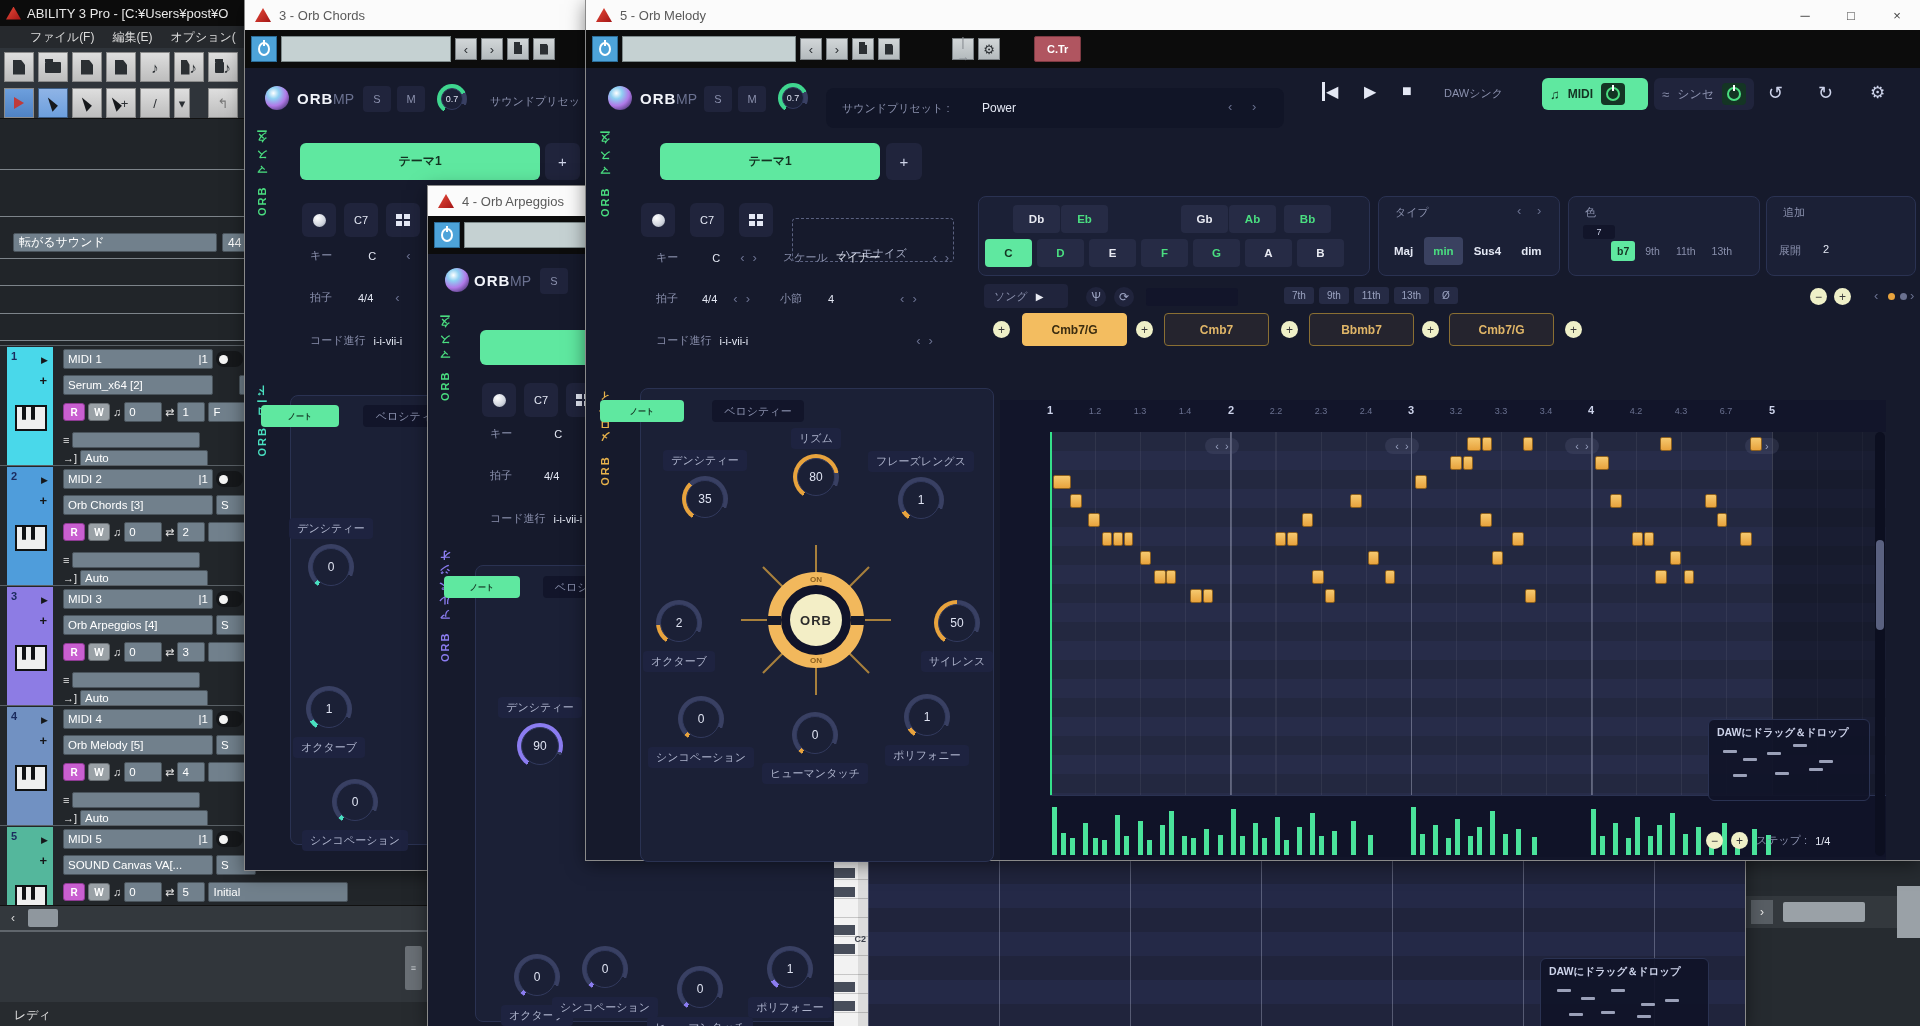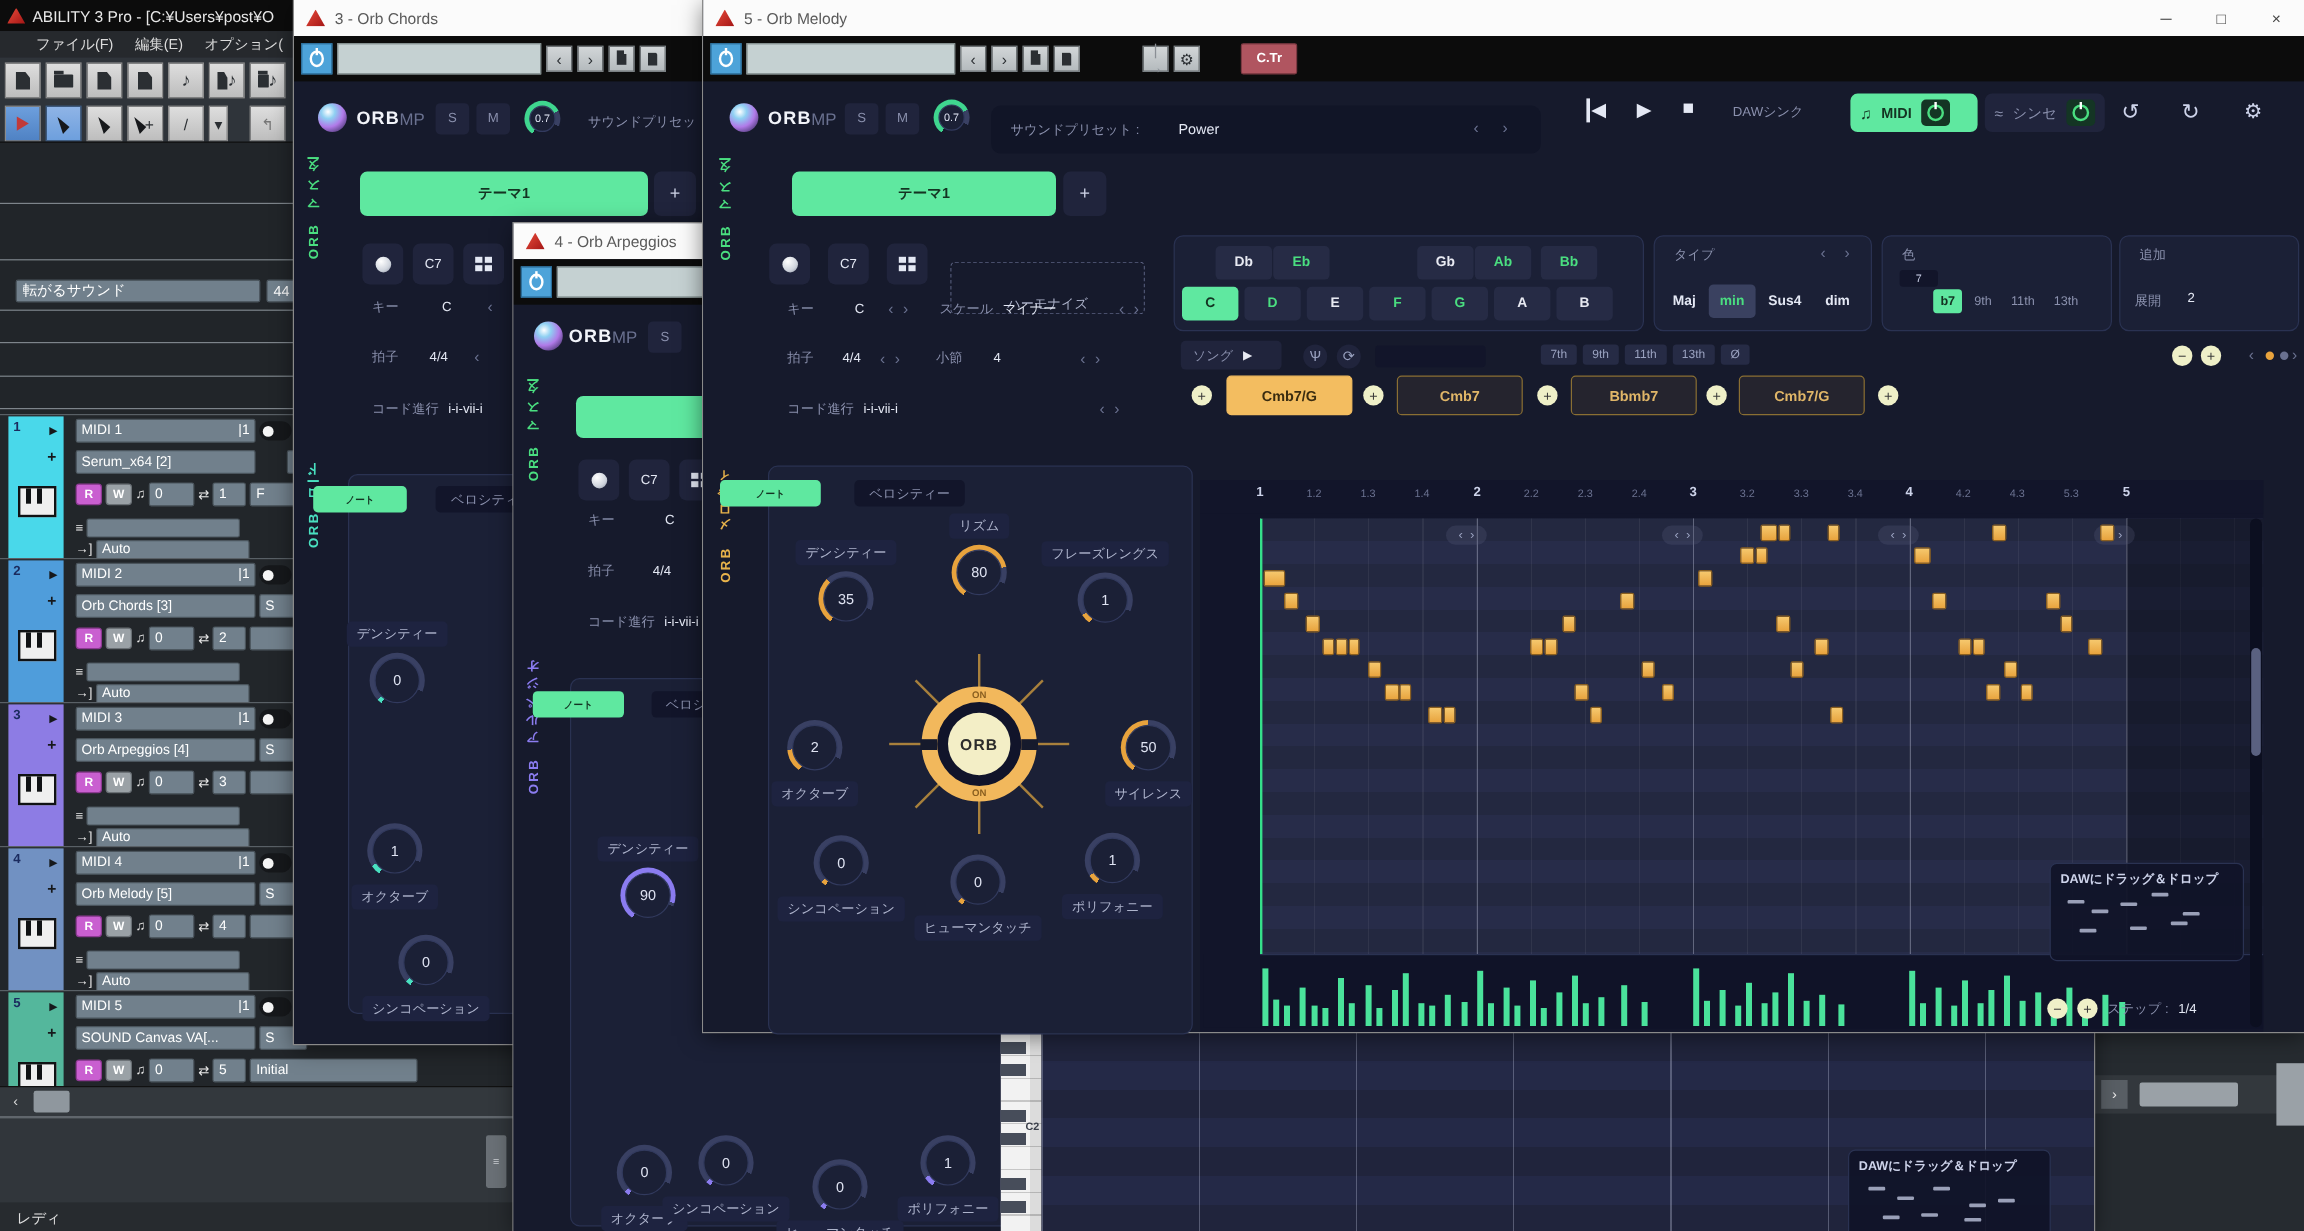--- a/index.html
+++ b/index.html
@@ -994,21 +994,21 @@
             <div class="tick" style="left: 226px;">2.2</div>
             <div class="tick" style="left: 271px;">2.3</div>
             <div class="tick" style="left: 316px;">2.4</div>
             <div class="tick major" style="left: 361px;">3</div>
             <div class="tick" style="left: 406px;">3.2</div>
             <div class="tick" style="left: 451px;">3.3</div>
             <div class="tick" style="left: 496px; text-align: center;">3.4</div>
             <div class="tick major" style="left: 541px;">4</div>
             <div class="tick" style="left: 586px;">4.2</div>
             <div class="tick" style="left: 631px;">4.3</div>
-            <div class="tick" style="left: 676px;">5.3</div>
+            <div class="tick" style="left: 676px;">6.7</div>
             <div class="tick major" style="left: 722px;">5</div>
           </div>
       </div>
       <div class="pgrid" style="left:50px;top:32px;width:836px;height:363px;">
         <div class="playhead"></div>
         <div class="postbar"></div>
         <div>
 
         <div class="chevpair" style="left: 155px;"></div>
             <div class="chevpair" style="left: 335px;"></div>

